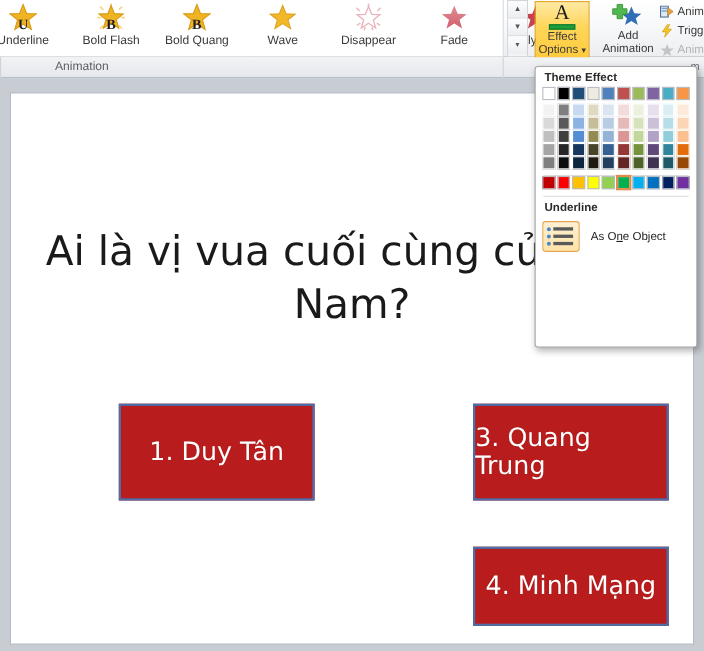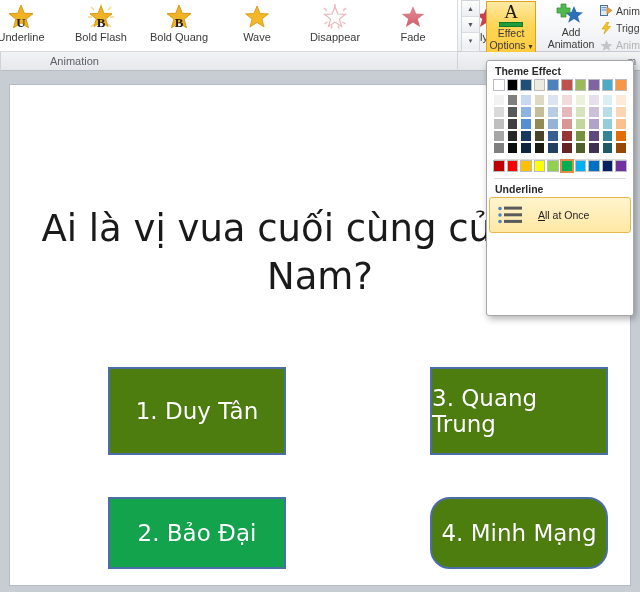--- a/index.html
+++ b/index.html
@@ -111,21 +111,21 @@
   }
   .ansbox {
     position:absolute;
     border:2px solid #4b6ea8;
     box-sizing:border-box;
     display:flex; align-items:center; justify-content:center;
     color:#ffffff; font-size:23px;
     font-family:"DejaVu Sans", sans-serif;
     text-shadow:0 0 1px rgba(0,0,0,.18);
   }
-  .ansbox.pink { background:#4d7c0f; }
+  .ansbox.pink { background:#b91c1c; }
   .ansbox.green{ background:#13a34d; }
 
   
   .dropdown {
     position:absolute; left:486px; top:60px; width:148px; height:256px;
     background:#ffffff;
     border:1px solid #a6a6a6;
     border-radius:3px;
     box-shadow: 2px 3px 7px rgba(0,0,0,.30);
     box-sizing:border-box;
@@ -356,24 +356,21 @@
   <div class="workspace">
     <div class="slide">
       <div class="slide-title">Ai là vị vua cuối cùng của Việt Nam?</div>
 
       <div class="ansbox pink" style="left:98px;  top:282px; width:178px; height:88px;">
         <span>1. Duy Tân</span>
       </div>
       <div class="ansbox pink" style="left:420px; top:282px; width:178px; height:88px;">
         <span>3. Quang Trung</span>
       </div>
-      <div class="ansbox green" style="left:98px;  top:412px; width:178px; height:72px;">
-        <span>2. Bảo Đại</span>
-      </div>
-      <div class="ansbox pink" style="left:420px; top:412px; width:178px; height:72px;border-radius:20px;">
+      <div class="ansbox pink" style="left:420px; top:412px; width:178px; height:72px;">
         <span>4. Minh Mạng</span>
       </div>
     </div>
   </div>
 
   <div class="dropdown">
 
     <div class="dd-head">Theme Effect</div>
     <div class="swatch-grid">
       <div class="swrow" id="theme-top">
@@ -464,30 +461,30 @@
           <div class="sw top" style="background: rgb(0, 176, 240);"></div>
           <div class="sw top" style="background: rgb(0, 112, 192);"></div>
           <div class="sw top" style="background: rgb(0, 32, 96);"></div>
           <div class="sw top" style="background: rgb(112, 48, 160);"></div>
         </div>
     </div>
 
     <div class="dd-sep" style="margin-top:6px"></div>
     <div class="dd-head">Underline</div>
 
-
-    <div class="seq-item hl">
+    <div class="seq-item boxed">
       <span class="seq-ico">
         <svg width="28" height="20" viewBox="0 0 28 20">
           <circle cx="3" cy="3.5" r="1.8" fill="#4a86c8"></circle>
             <rect x="7" y="1.6" width="18" height="3" fill="#5a5a5a"></rect>
           <circle cx="3" cy="10" r="1.8" fill="#4a86c8"></circle>
             <rect x="7" y="8.3" width="18" height="3" fill="#5a5a5a"></rect>
           <circle cx="3" cy="16.5" r="1.8" fill="#4a86c8"></circle>
             <rect x="7" y="14.9" width="18" height="3" fill="#5a5a5a"></rect>
         </svg>
       </span>
-      <span class="seq-lbl"><u>A</u>ll at Once</span>
-    </div>
+      <span class="seq-lbl">As O<u>n</u>e Object</span>
+    </div>
+
 
   </div>
 
 </div>
 
 </body></html>

